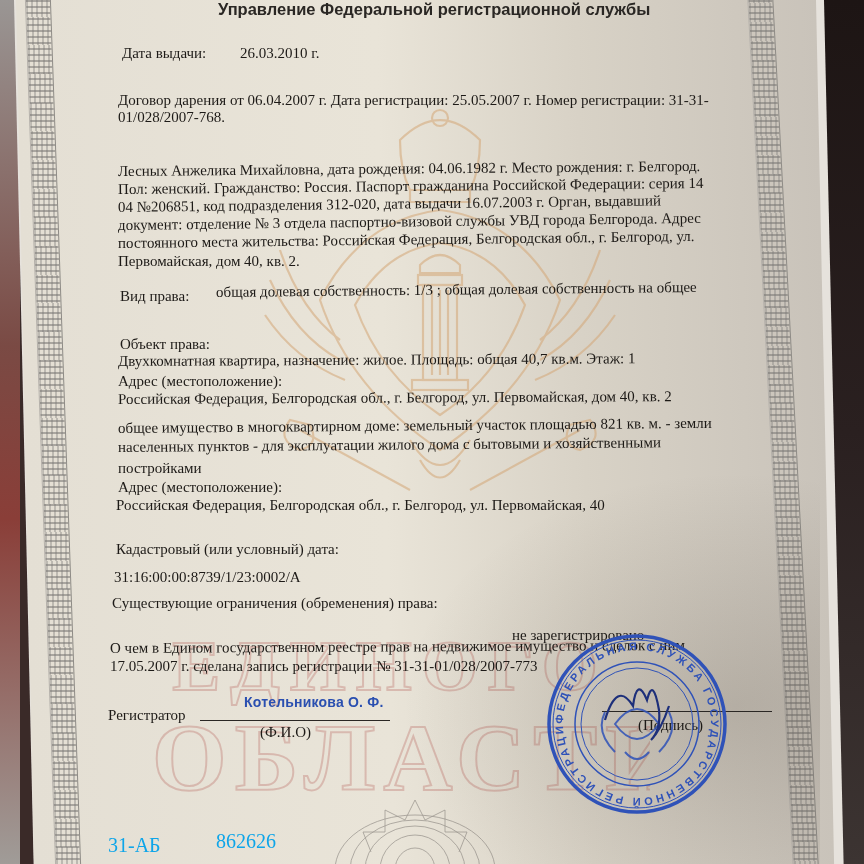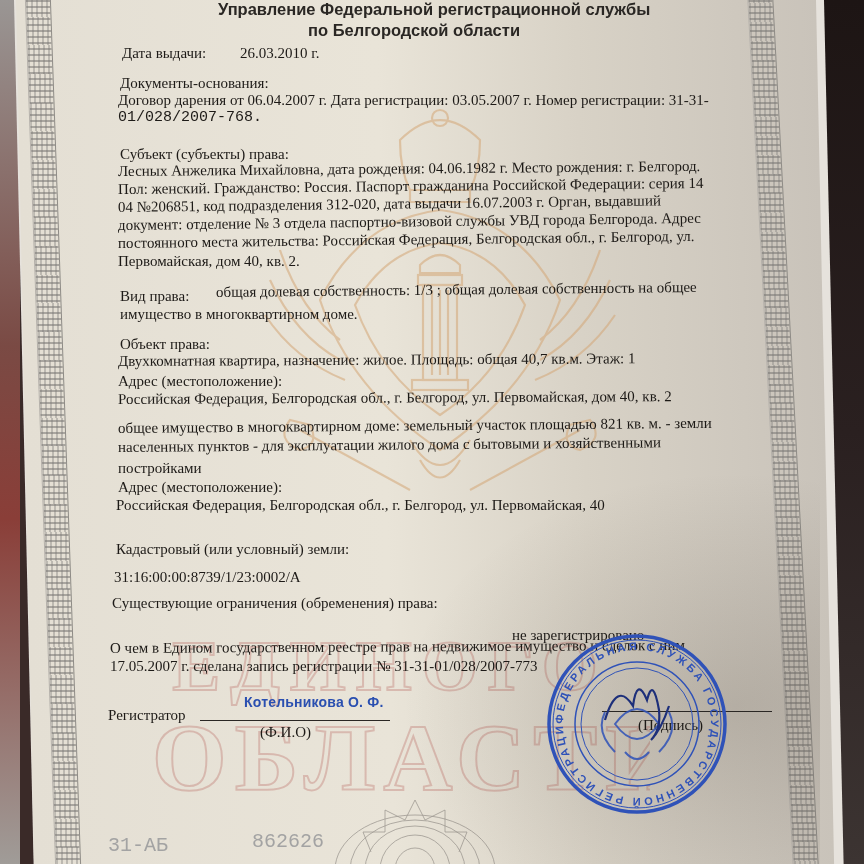--- a/index.html
+++ b/index.html
@@ -61,21 +61,21 @@
     position:absolute; left:12px; top:0; width:864px; height:864px;
     color:#1d1a17; font-size:15px; line-height:19px;
   }
   .t { position:absolute; white-space:nowrap; }
   .title { font-family:"Liberation Sans", sans-serif; font-size:16.5px; font-weight:bold; color:#2a2724; }
   .b { font-weight:normal; }
   .stamp-name {
     font-family:"Liberation Sans", sans-serif; font-weight:bold; color:#2a4fb0;
     font-size:14px; letter-spacing:.2px;
   }
-  .serial { font-family:Liberation Mono, monospace; font-size:20px; color:#a3a3a3; }
+  .serial { font-family:Liberation Serif, serif; font-size:20px; color:#0ea5e9; }
   .line { position:absolute; height:1px; background:#2a2724; }
   .seal { position:absolute; left:545px; top:632px; width:184px; height:184px; pointer-events:none; }
 </style>
 </head>
 <body>
 
 <div class="bg-left"></div>
 <div class="bg-right"></div>
 <div class="paper-edge"></div>
 <div class="sheet"></div>
@@ -118,71 +118,67 @@
     <ellipse cx="85" cy="80" rx="20" ry="22"></ellipse>
     <path d="M85 10 l10 20 l20 -10 l0 22 l22 0 l-8 20 M85 10 l-10 20 l-20 -10 l0 22 l-22 0 l8 20"></path>
   </g>
 </svg>
 
 <div class="shade"></div>
 
 <div class="doc">
 
   <div class="t title" style="left:206px;top:0px;">Управление Федеральной регистрационной службы</div>
-  <div class="t title" style="left:296px;top:21px;">по Белгородской области</div>
 
   <div class="t b" style="left:110px;top:44px;">Дата выдачи:</div>
   <div class="t" style="left:228px;top:44px;">26.03.2010 г.</div>
 
-  <div class="t b" style="left:108px;top:74px;">Документы-основания:</div>
-  <div class="t" style="left:106px;top:91px;">Договор дарения от 06.04.2007 г. Дата регистрации: 03.05.2007 г. Номер регистрации: 31-31-</div>
-  <div class="t" style="left:106px;top:108px;font-family:Liberation Mono, monospace;">01/028/2007-768.</div>
+  <div class="t" style="left:106px;top:91px;">Договор дарения от 06.04.2007 г. Дата регистрации: 25.05.2007 г. Номер регистрации: 31-31-</div>
+  <div class="t" style="left:106px;top:108px;">01/028/2007-768.</div>
 
-  <div class="t b" style="left:108px;top:145px;">Субъект (субъекты) права:</div>
   <div class="t" style="left:106px;top:162px;transform:rotate(-.5deg);transform-origin:left;">Лесных Анжелика Михайловна, дата рождения: 04.06.1982 г. Место рождения: г. Белгород.</div>
   <div class="t" style="left:106px;top:180px;transform:rotate(-.6deg);transform-origin:left;">Пол: женский. Гражданство: Россия. Паспорт гражданина Российской Федерации: серия 14</div>
   <div class="t" style="left:106px;top:198px;transform:rotate(-.7deg);transform-origin:left;">04 №206851, код подразделения 312-020, дата выдачи 16.07.2003 г. Орган, выдавший</div>
   <div class="t" style="left:106px;top:216px;transform:rotate(-.7deg);transform-origin:left;">документ: отделение № 3 отдела паспортно-визовой службы УВД города Белгорода. Адрес</div>
   <div class="t" style="left:106px;top:234px;transform:rotate(-.7deg);transform-origin:left;">постоянного места жительства: Российская Федерация, Белгородская обл., г. Белгород, ул.</div>
   <div class="t" style="left:106px;top:252px;font-family:Liberation Serif, serif;">Первомайская, дом 40, кв. 2.</div>
 
   <div class="t b" style="left:108px;top:287px;">Вид права:</div>
   <div class="t" style="left:204px;top:283px;transform:rotate(-.6deg);transform-origin:left;">общая долевая собственность: 1/3 ; общая долевая собственность на общее</div>
-  <div class="t" style="left:108px;top:305px;">имущество в многоквартирном доме.</div>
 
   <div class="t b" style="left:108px;top:335px;">Объект права:</div>
   <div class="t" style="left:106px;top:352px;transform:rotate(-.3deg);transform-origin:left;">Двухкомнатная квартира, назначение: жилое. Площадь: общая 40,7 кв.м. Этаж: 1</div>
   <div class="t" style="left:106px;top:372px;">Адрес (местоположение):</div>
   <div class="t" style="left:106px;top:390px;transform:rotate(-.3deg);transform-origin:left;">Российская Федерация, Белгородская обл., г. Белгород, ул. Первомайская, дом 40, кв. 2</div>
 
   <div class="t" style="left:106px;top:419px;transform:rotate(-.5deg);transform-origin:left;">общее имущество в многоквартирном доме: земельный участок площадью 821 кв. м. - земли</div>
   <div class="t" style="left:106px;top:438px;transform:rotate(-.5deg);transform-origin:left;">населенных пунктов - для эксплуатации жилого дома с бытовыми и хозяйственными</div>
   <div class="t" style="left:106px;top:459px;text-align:right;">постройками</div>
   <div class="t" style="left:106px;top:478px;">Адрес (местоположение):</div>
   <div class="t" style="left:104px;top:496px;">Российская Федерация, Белгородская обл., г. Белгород, ул. Первомайская, 40</div>
 
-  <div class="t b" style="left:104px;top:540px;">Кадастровый (или условный) земли:</div>
+  <div class="t b" style="left:104px;top:540px;">Кадастровый (или условный) дата:</div>
   <div class="t" style="left:102px;top:560px;margin-top:8px;">31:16:00:00:8739/1/23:0002/А</div>
 
   <div class="t b" style="left:100px;top:594px;">Существующие ограничения (обременения) права:</div>
   <div class="t" style="left:500px;top:594px;margin-top:32px;">не зарегистрировано</div>
 
   <div class="t" style="left:98px;top:639px;transform:rotate(-.3deg);transform-origin:left;">О чем в Едином государственном реестре прав на недвижимое имущество и сделок с ним</div>
   <div class="t" style="left:98px;top:657px;">17.05.2007 г. сделана запись регистрации № 31-31-01/028/2007-773</div>
 
   <div class="t" style="left:96px;top:706px;">Регистратор</div>
   <div class="line" style="left:188px;top:720px;width:190px;"></div>
   <div class="t stamp-name" style="left:232px;top:693px;">Котельникова О. Ф.</div>
   <div class="t" style="left:248px;top:723px;">(Ф.И.О)</div>
 
   <div class="line" style="left:590px;top:711px;width:170px;"></div>
   <div class="t" style="left:626px;top:716px;">(Подпись)</div>
 
   <div class="t serial" style="left:96px;top:836px;">31-АБ</div>
-  <div class="t serial" style="left:204px;top:832px;margin-left:36px;">862626</div>
+  <div class="t serial" style="left:204px;top:832px;">862626</div>
 </div>
 
 <svg class="seal" viewBox="0 0 184 184">
   <defs>
     <path id="sealpath" d="M92 92 m-74 0 a74 74 0 1 1 148 0 a74 74 0 1 1 -148 0"></path>
   </defs>
   <g fill="none" stroke="#2f52b8">
     <circle cx="92" cy="92" r="88" stroke-width="3.5"></circle>
     <circle cx="92" cy="92" r="84" stroke-width="1"></circle>
     <circle cx="92" cy="92" r="62" stroke-width="1.5"></circle>

